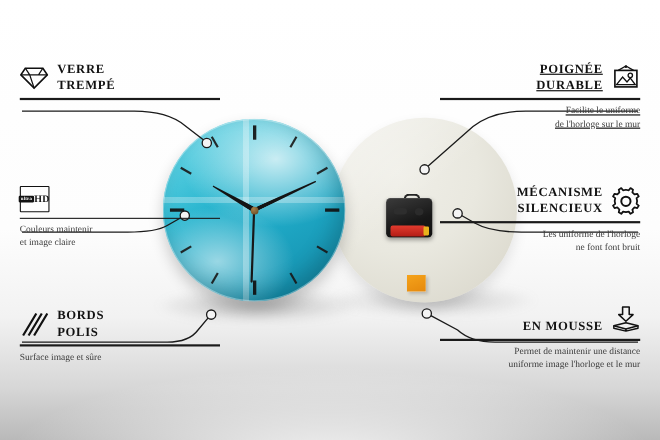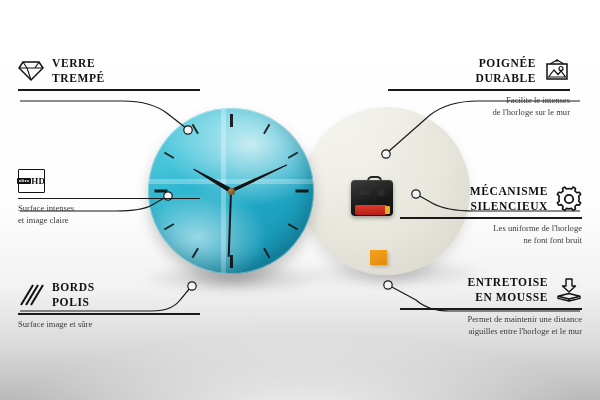--- a/index.html
+++ b/index.html
@@ -183,75 +183,75 @@
   <div class="feat left" style="left:18px;top:168px;">
     <div class="row">
       <span class="ico">
         <span class="hdbox">
           <span class="u">ultra</span>
           <span class="h">HD</span>
         </span>
       </span>
     </div>
     <div class="rule"></div>
-    <div class="sub"><span>Surface intenses</span><br><span>et image claire</span></div>
+    <div class="sub"><span>Couleurs maintenir</span><br><span>et image claire</span></div>
   </div>
 
   <div class="feat left" style="left:18px;top:280px;">
     <div class="row">
       <span class="ico">
         <svg width="26" height="22" viewBox="0 0 26 22">
             <path d="M3 21 L15 1 M8 21 L20 1 M13 21 L25 1" stroke="#111" stroke-width="2" fill="none"></path>
           </svg>
       </span>
       <span class="ttl"><span>BORDS</span><br><span>POLIS</span></span>
     </div>
     <div class="rule"></div>
     <div class="sub"><span>Surface image et sûre</span></div>
   </div>
 
-  <div class="feat right" style="left:388px;top:56px;">
+  <div class="feat right" style="left:400px;top:56px;text-decoration:underline;">
     <div class="row">
       <span class="ttl"><span>POIGNÉE</span><br><span>DURABLE</span></span>
       <span class="ico">
         <svg width="26" height="24" viewBox="0 0 26 24">
             <path d="M13 1 L6 5 M13 1 L20 5 M13 1 v0" stroke="#111" stroke-width="1.2" fill="none"></path>
             <circle cx="13" cy="1.6" r="1.2" fill="#111"></circle>
             <rect x="3" y="5" width="20" height="15" fill="none" stroke="#111" stroke-width="1.5"></rect>
             <path d="M4.5 18 L10 11 L14 15.5 L17 12 L21.5 18 Z" fill="none" stroke="#111" stroke-width="1.2"></path>
             <circle cx="17" cy="9.5" r="2" fill="none" stroke="#111" stroke-width="1.2"></circle>
           </svg>
       </span>
     </div>
     <div class="rule"></div>
-    <div class="sub"><span>Facilite le intenses</span><br><span>de l'horloge sur le mur</span></div>
-  </div>
-
-  <div class="feat right" style="left:400px;top:184px;">
+    <div class="sub"><span>Facilite le uniforme</span><br><span>de l'horloge sur le mur</span></div>
+  </div>
+
+  <div class="feat right" style="left:400px;top:168px;">
     <div class="row">
       <span class="ttl"><span>MÉCANISME</span><br><span>SILENCIEUX</span></span>
       <span class="ico">
         <svg width="26" height="26" viewBox="0 0 26 26">
             <path d="M13 2.5 l2.6.5 1.6-2 2.3 1.4 -.6 2.5 1.9 1.9 2.5-.6 1.4 2.3 -2 1.6 .5 2.6 -.5 2.6 2 1.6 -1.4 2.3 -2.5-.6 -1.9 1.9 .6 2.5 -2.3 1.4 -1.6-2 -2.6.5 -2.6-.5 -1.6 2 -2.3-1.4 .6-2.5 -1.9-1.9 -2.5.6 -1.4-2.3 2-1.6 -.5-2.6 .5-2.6 -2-1.6 1.4-2.3 2.5.6 1.9-1.9 -.6-2.5 2.3-1.4 1.6 2z" fill="none" stroke="#111" stroke-width="1.6" stroke-linejoin="round"></path>
             <circle cx="13" cy="13" r="4.2" fill="none" stroke="#111" stroke-width="1.8"></circle>
           </svg>
       </span>
     </div>
     <div class="rule"></div>
     <div class="sub"><span>Les uniforme de l'horloge</span><br><span>ne font font bruit</span></div>
   </div>
 
   <div class="feat right" style="left:400px;top:275px;">
     <div class="row">
-      <span class="ttl"><span>ENTRETOISE</span><br><span>EN MOUSSE</span></span>
+      <span class="ttl"><br><span>EN MOUSSE</span></span>
       <span class="ico">
         <svg width="26" height="24" viewBox="0 0 26 24">
             <path d="M10 1 h6 v7 h3.5 L13 14 L6.5 8 H10 Z" fill="none" stroke="#111" stroke-width="1.4" stroke-linejoin="round"></path>
             <path d="M13 15.5 L24 18.2 L13 21 L2 18.2 Z" fill="none" stroke="#111" stroke-width="1.4" stroke-linejoin="round"></path>
             <path d="M2 18.2 v2.2 L13 23 v-2 M24 18.2 v2.2 L13 23" fill="none" stroke="#111" stroke-width="1.3" stroke-linejoin="round"></path>
           </svg>
       </span>
     </div>
     <div class="rule"></div>
-    <div class="sub"><span>Permet de maintenir une distance</span><br><span>aiguilles entre l'horloge et le mur</span></div>
+    <div class="sub"><span>Permet de maintenir une distance</span><br><span>uniforme image l'horloge et le mur</span></div>
   </div>
 
 </div>
 
 </body></html>

